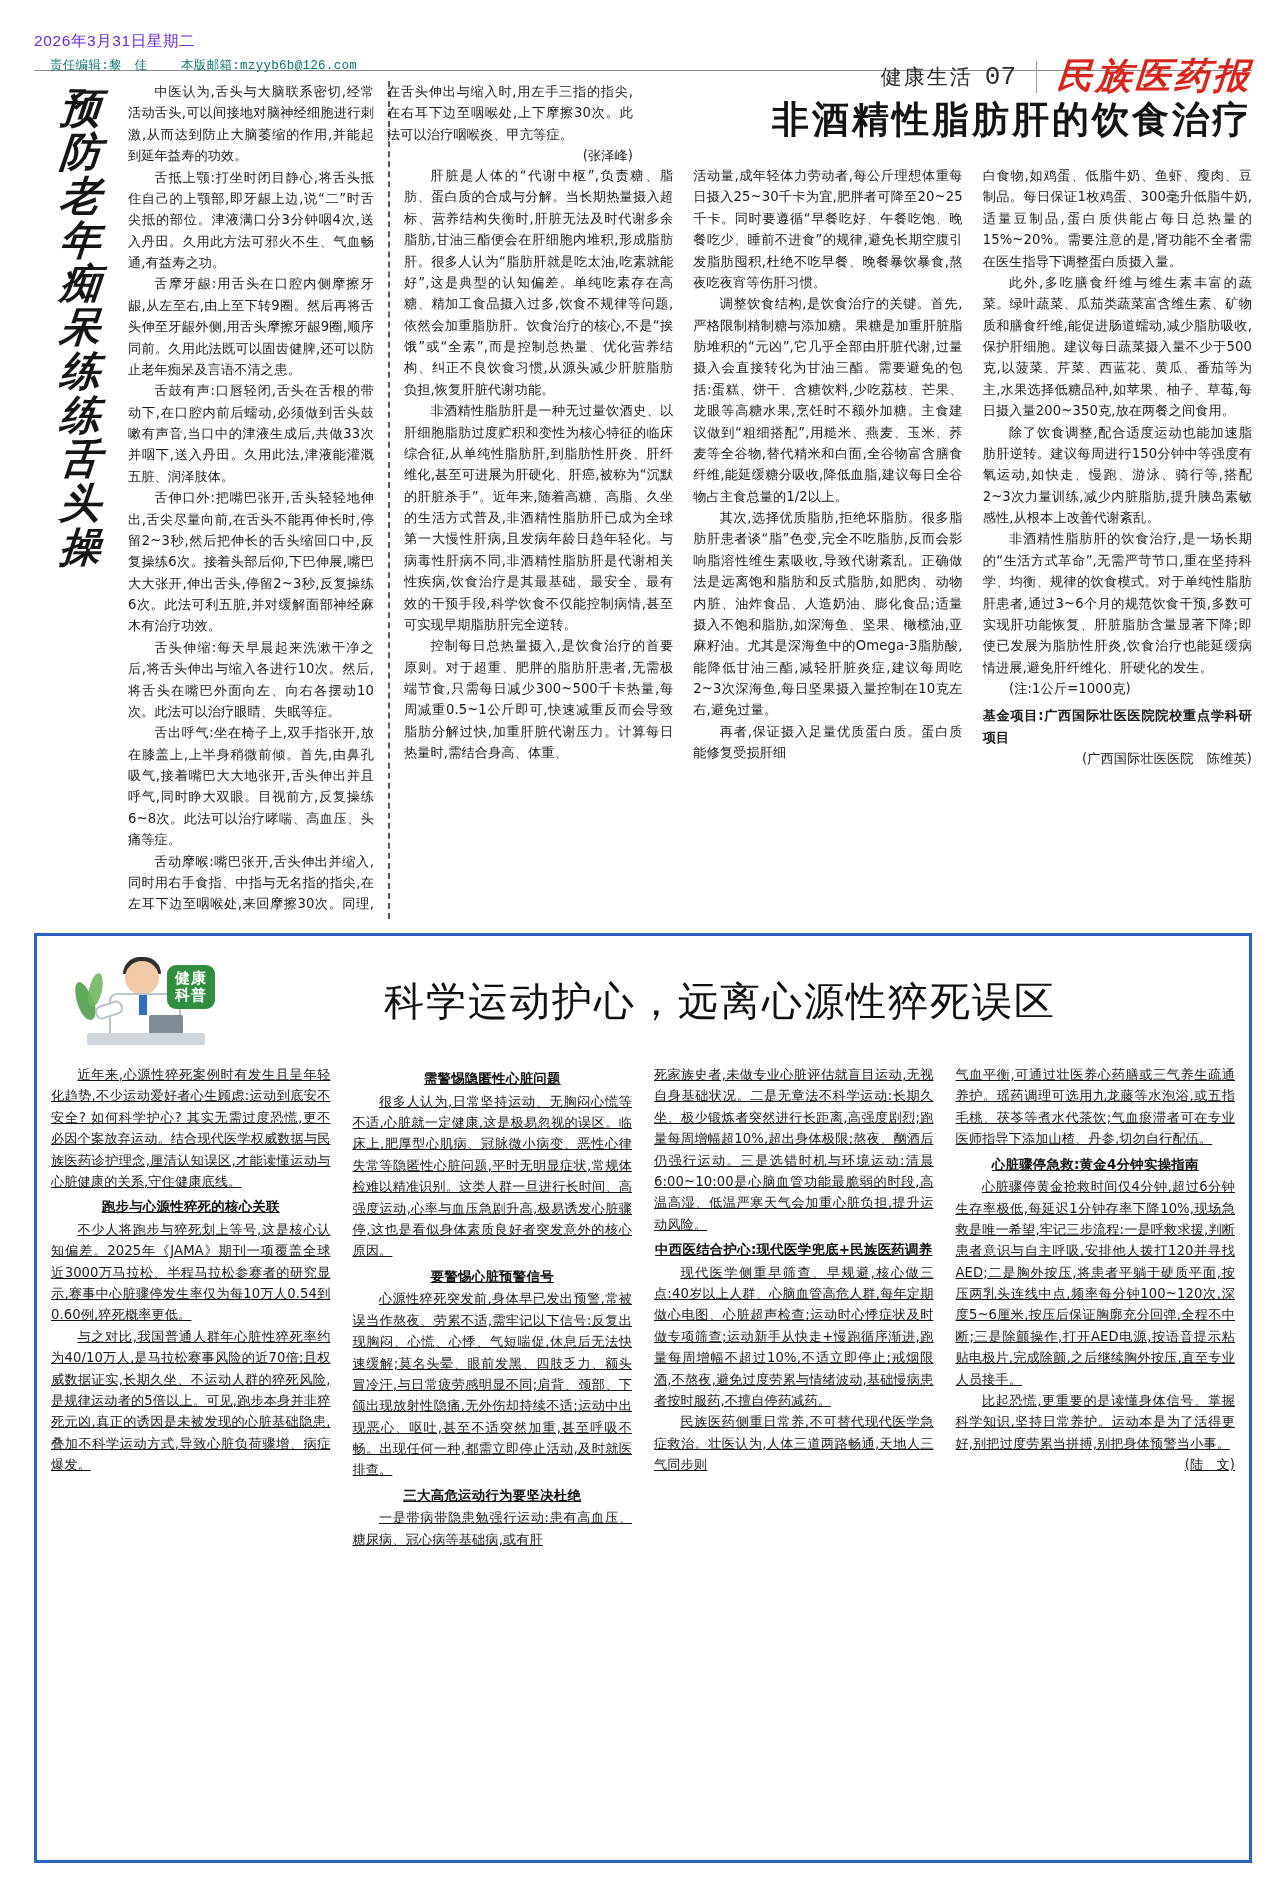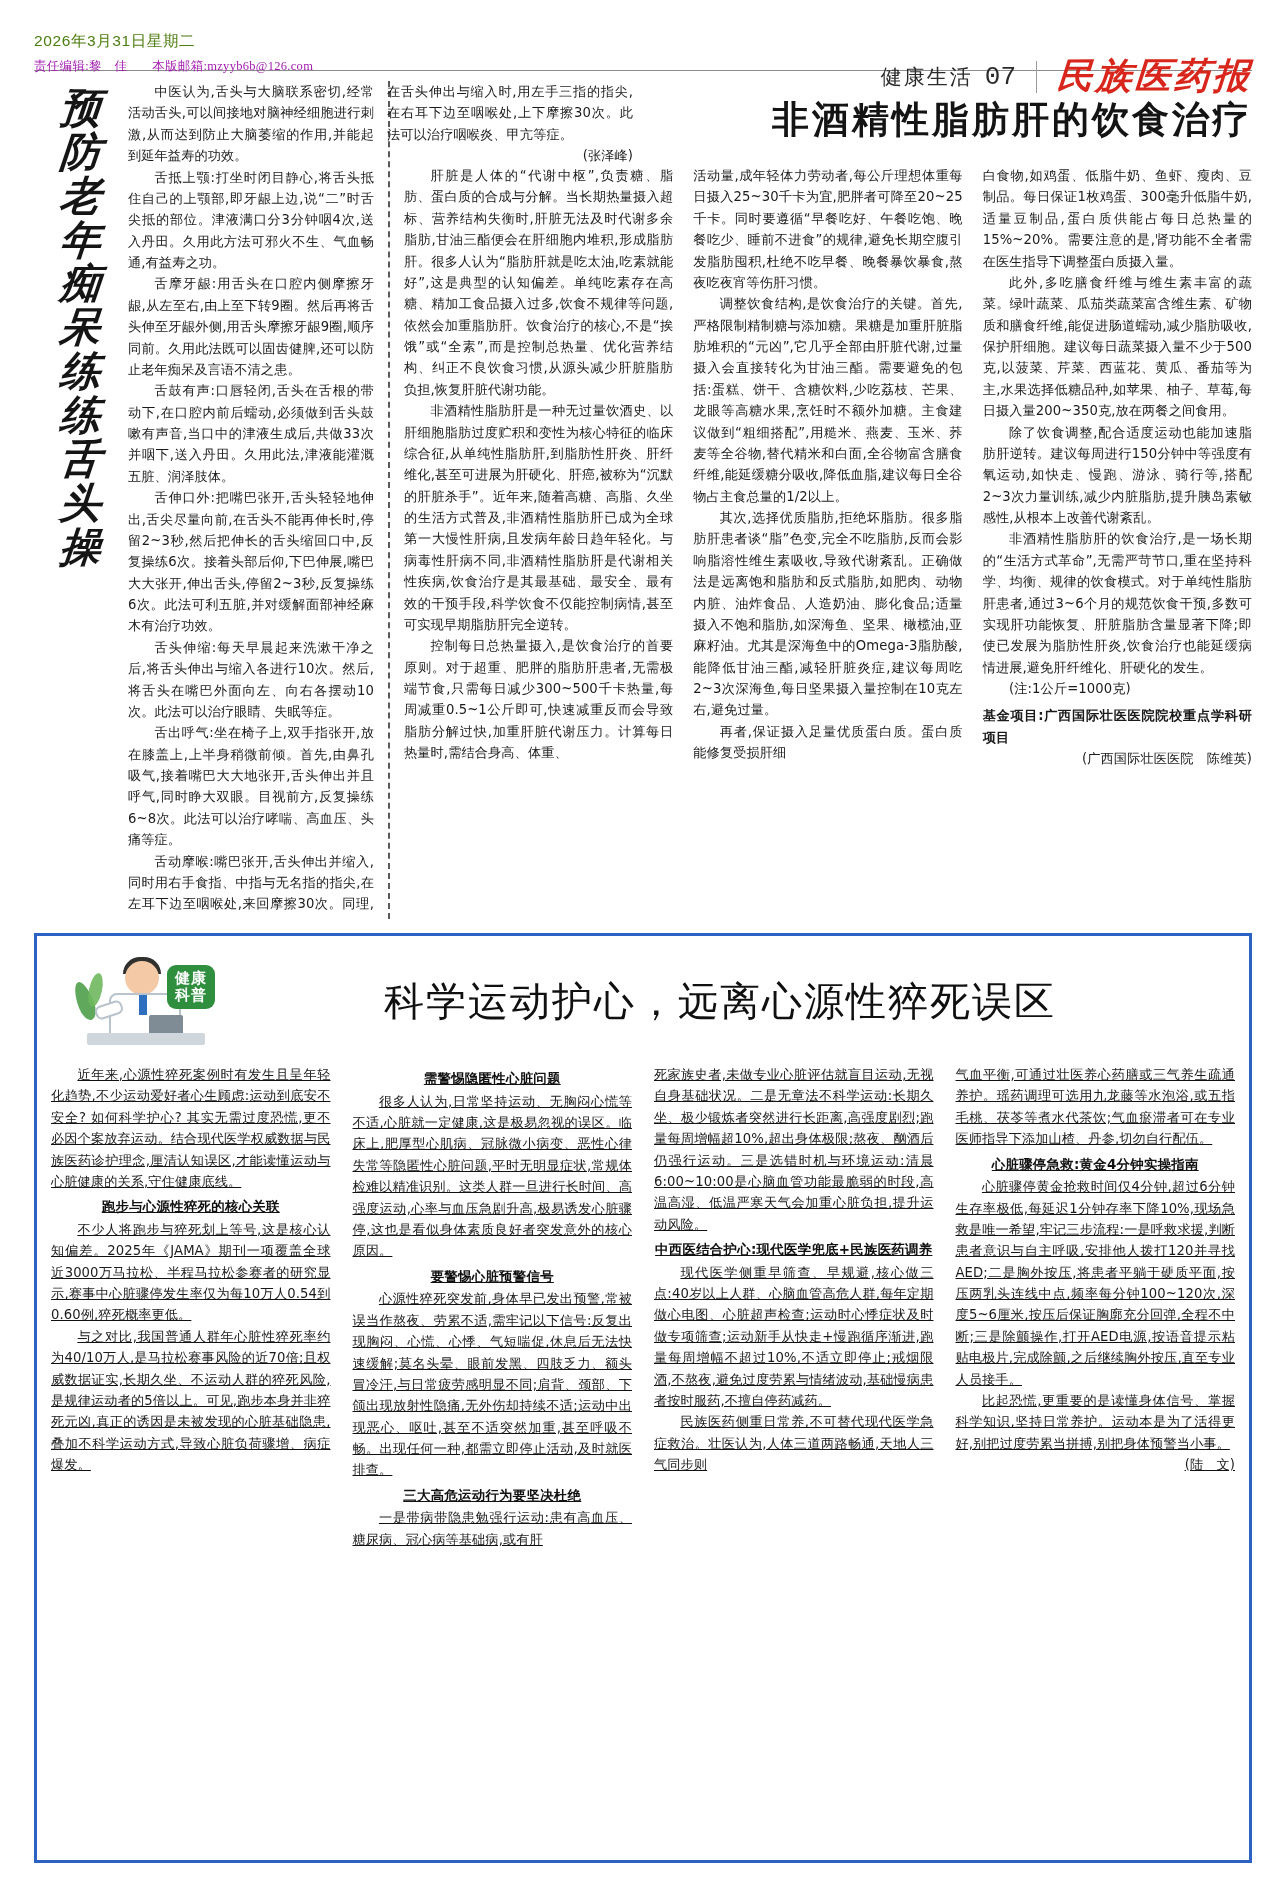--- a/index.html
+++ b/index.html
@@ -31,30 +31,31 @@
     box-sizing: border-box;
     display: flex;
     align-items: flex-start;
     justify-content: space-between;
   }
   .mast-left {
     line-height: 1.45;
   }
   .mast-date {
     font-size: 15.5px;
-    color: #4d7c0f;
+    color: #6d28d9;
     letter-spacing: 0.6px;
     font-family: "Liberation Sans", sans-serif;
   }
   .mast-sub {
     font-size: 12.5px;
-    color: #a21caf;
+    color: #0f766e;
     letter-spacing: 0.3px;
     margin-top: 5px;
-    font-family: Liberation Serif, serif;
+    font-family: Liberation Mono, monospace;
+    margin-left: 16px;
   }
   .mast-sub .gap { display:inline-block; width: 18px; }
   .mast-right {
     display: flex;
     align-items: center;
     gap: 10px;
     margin-top: 22px;
   }
   .mast-section {
     font-size: 21px;

